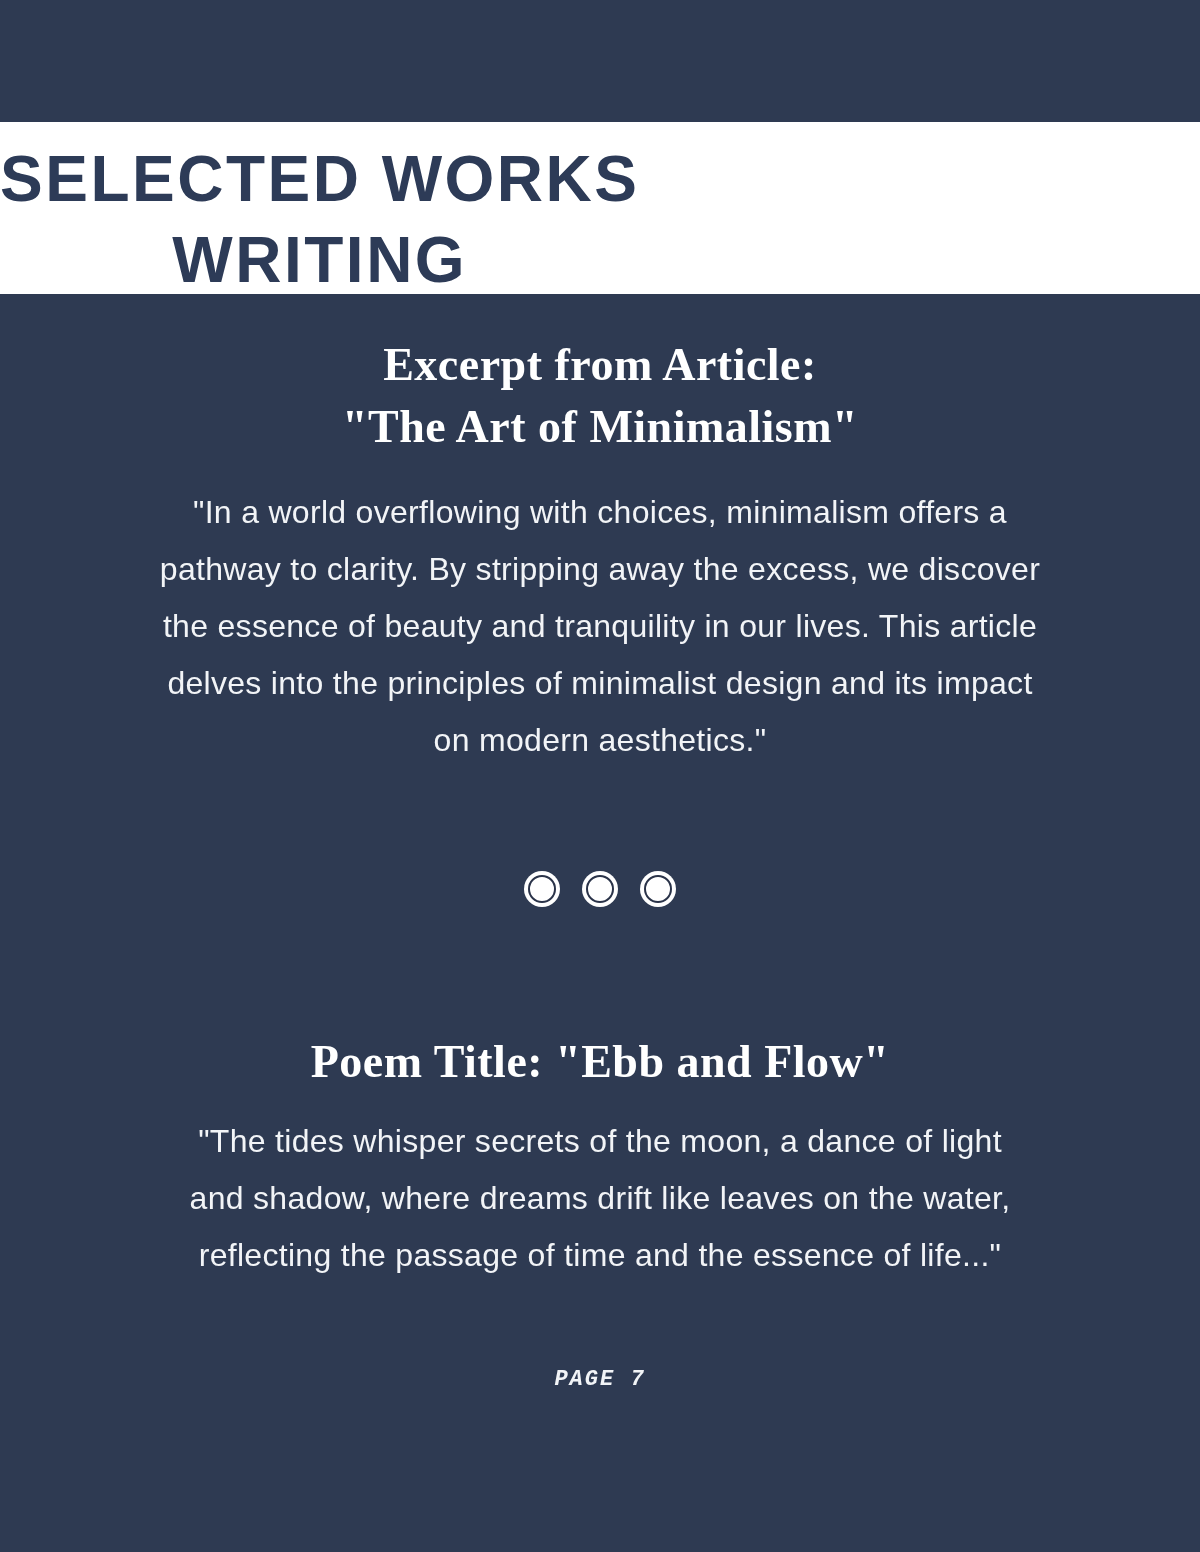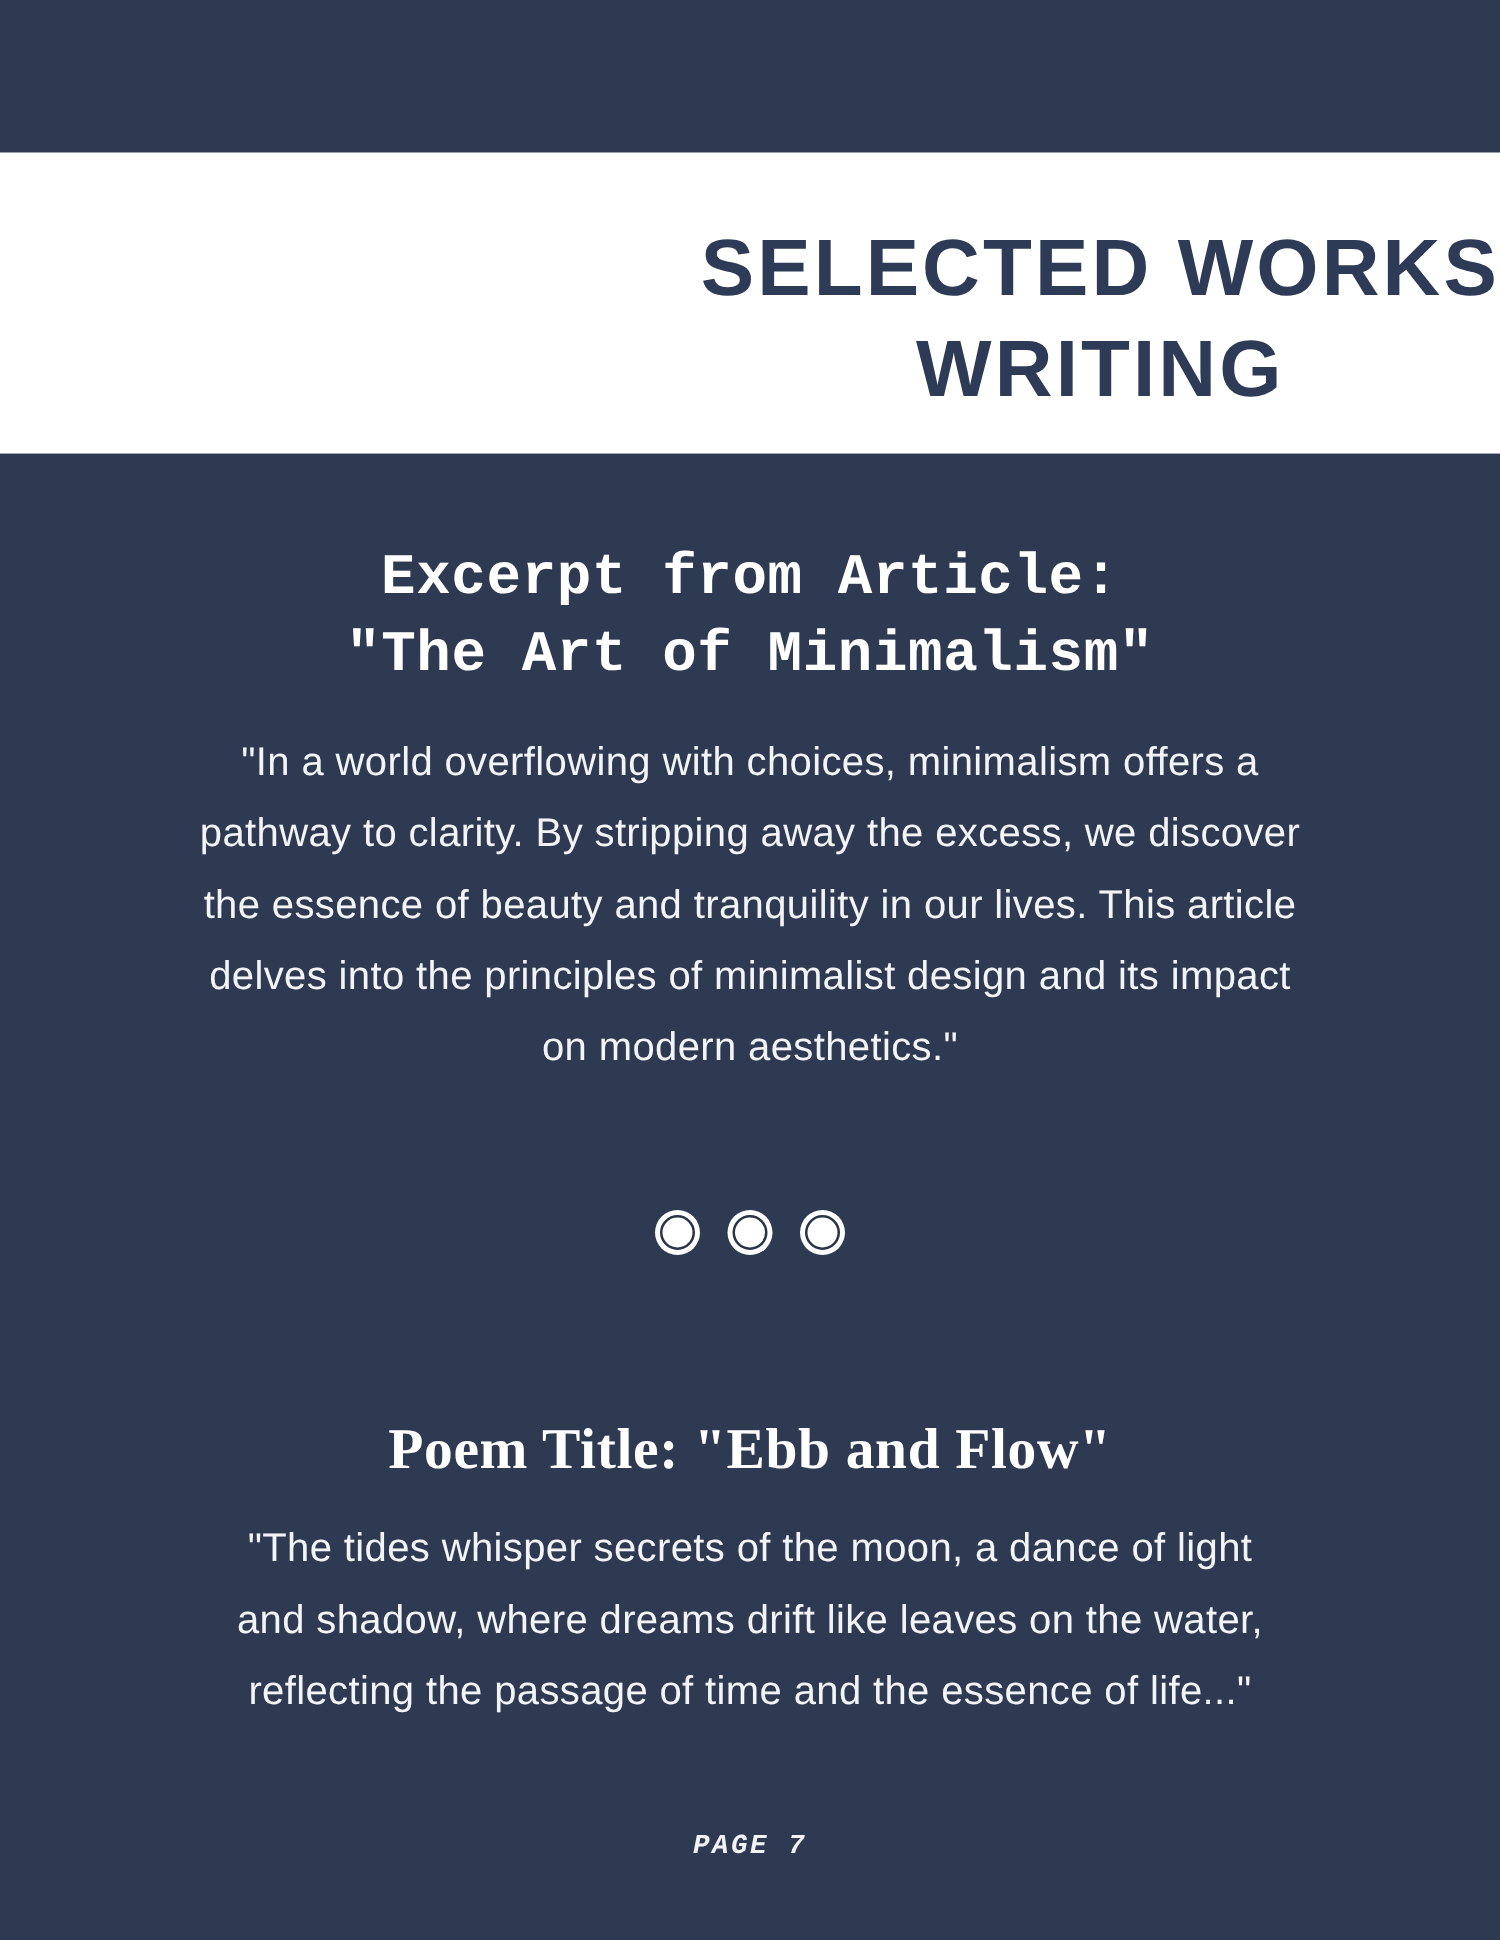--- a/index.html
+++ b/index.html
@@ -22,26 +22,26 @@
     overflow: hidden;
   }
 
   .top-band {
     height: 122px;
     background: var(--navy);
     flex: 0 0 auto;
   }
 
   .title-band {
-    height: 241px;
+    height: 172px;
     background: var(--white);
     flex: 0 0 auto;
     display: flex;
     align-items: center;
-    justify-content: flex-end;
+    justify-content: flex-start;
   }
 
   .page-title {
     font-family: "Liberation Sans", sans-serif;
     font-weight: 800;
     font-size: 64px;
     line-height: 81px;
     letter-spacing: 2.5px;
     color: var(--heading_navy);
     text-align: center;
@@ -73,21 +73,21 @@
     font-weight: 400;
     font-size: 32px;
     line-height: 57px;
     letter-spacing: 0.3px;
     color: var(--body_text);
     text-align: center;
     white-space: pre-line;
     width: 1080px;
   }
 
-  .article-heading { margin-top: 68px; font-family: Liberation Mono, monospace; }
+  .article-heading { margin-top: 40px; }
   .article-body   { margin-top: 26px; }
 
   .divider-circles {
     margin-top: 102px;
     display: flex;
     gap: 22px;
     align-items: center;
     justify-content: center;
   }
   .circle {

